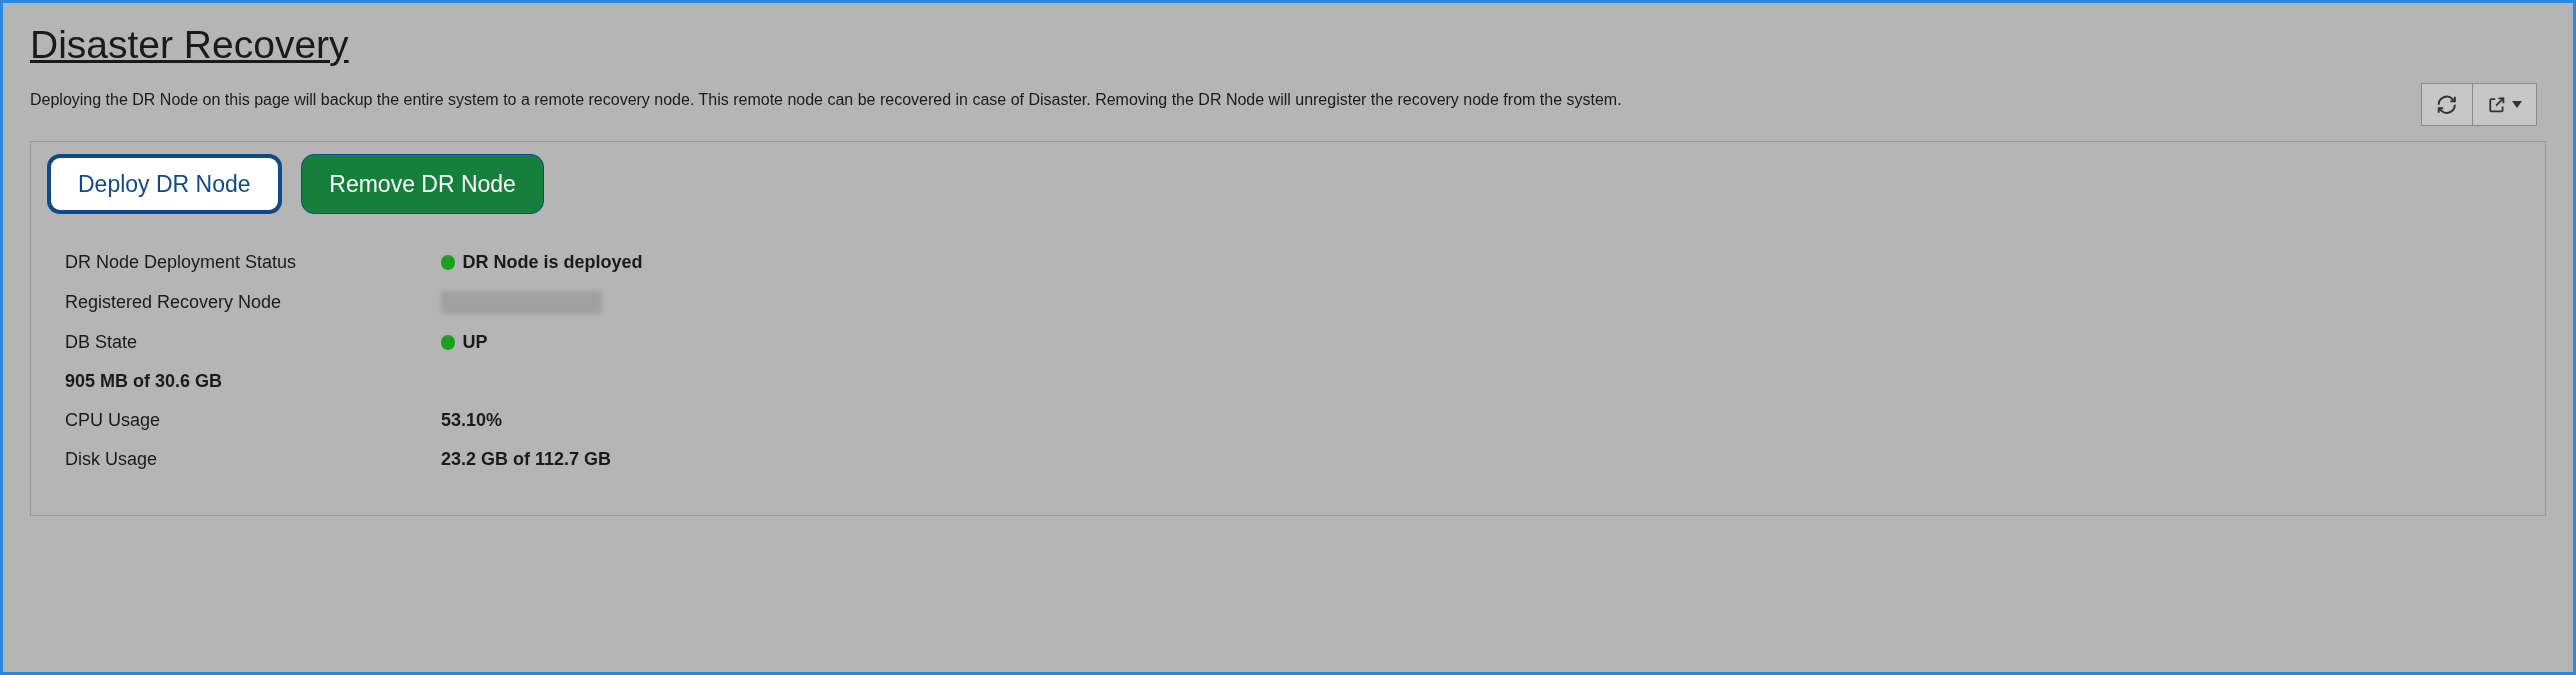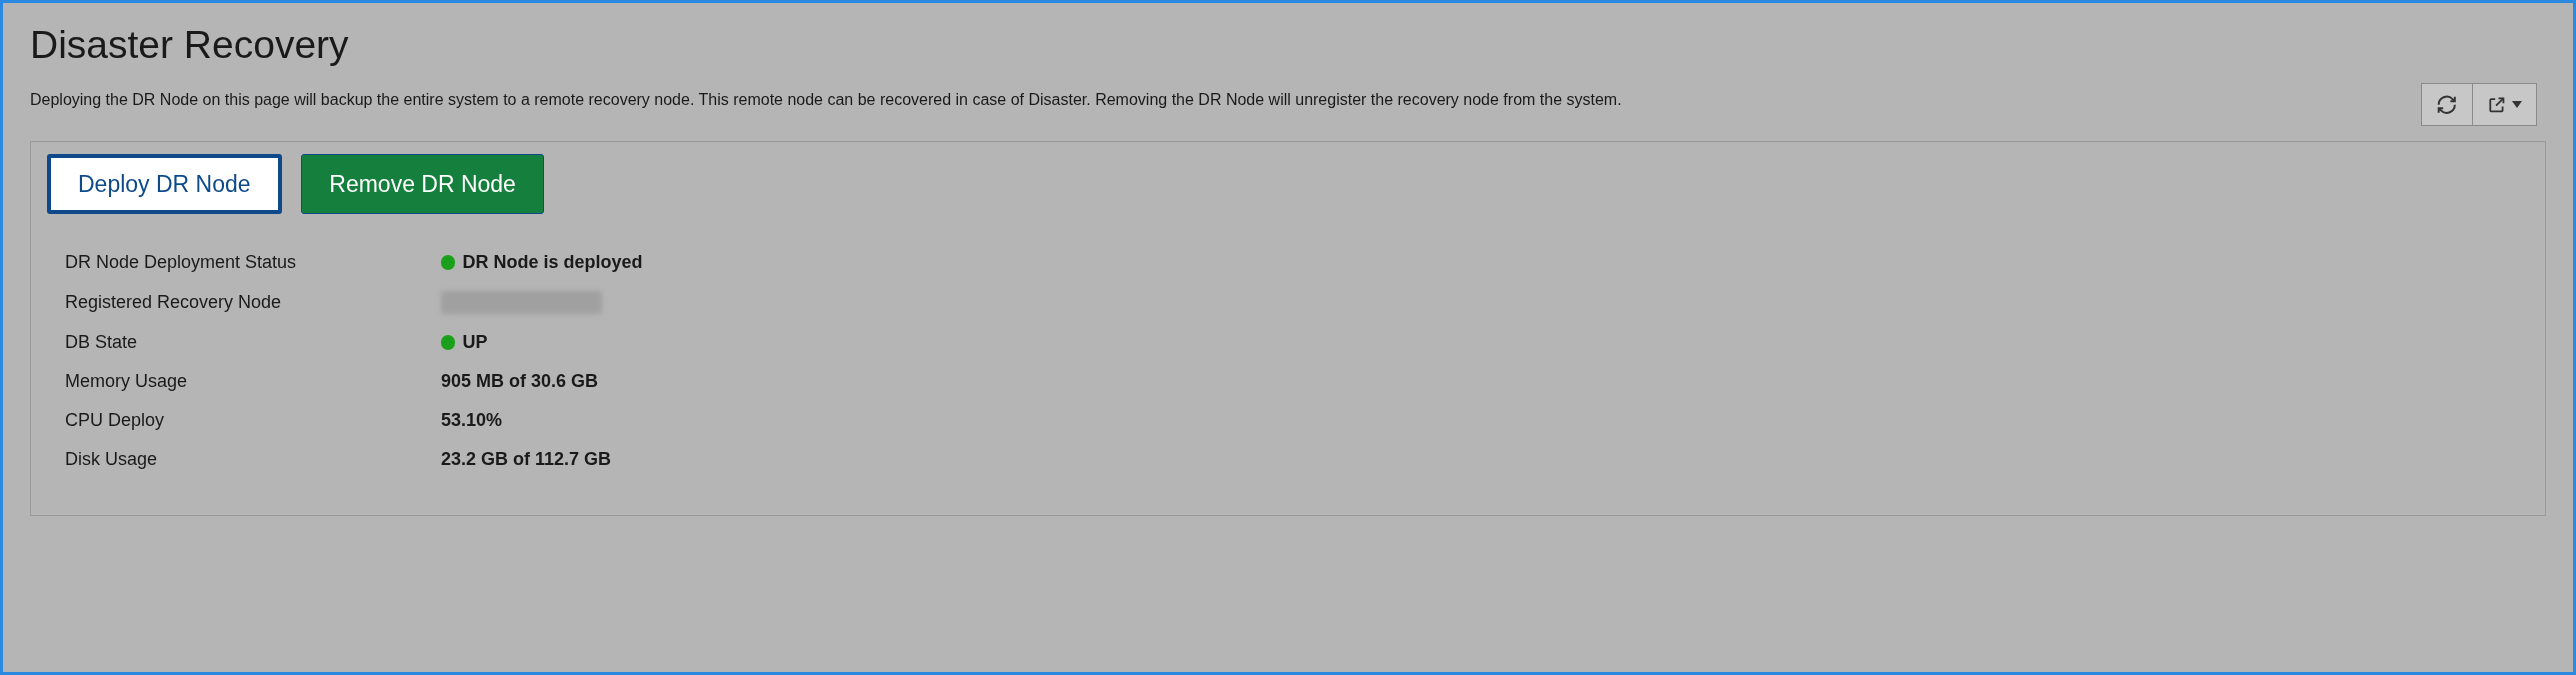--- a/index.html
+++ b/index.html
@@ -14,20 +14,21 @@
       width: 2576px;
       height: 675px;
       padding: 19.7px 27px;
       position: relative;
     }
     .page-title {
       font-size: 39px;
       font-weight: 500;
       color: #1a1a1a;
       margin-bottom: 19.7px;
+      text-decoration: underline;
     }
     .page-description {
       font-size: 16px;
       color: #1a1a1a;
       line-height: 1.7;
       max-width: 2325px;
       margin-bottom: 27px;
       margin-top: 12px;
     }
     .top-actions {
@@ -61,21 +62,21 @@
       padding: 12.5px 16px 27px 16px;
     }
     .button-row {
       display: flex;
       gap: 19.7px;
       margin-bottom: 38px;
     }
     .btn {
       font-size: 23px;
       padding: 12.5px 27px;
-      border-radius: 3px;
+      border-radius: 13px;
       cursor: pointer;
       font-family: inherit;
     }
     .btn-outline {
       background: #ffffff;
       color: #0e4a8a;
       border: 4.5px solid #0e4a8a;
     }
     .btn-solid {
       background: #15803d;
@@ -176,26 +177,25 @@
 
     <div class="status-row">
       <div class="status-label">DB State</div>
       <div class="status-value">
         <span class="dot dot-green"></span>
         <span>UP</span>
       </div>
     </div>
 
     <div class="status-row">
-      <div class="status-label">Memory Usage</div>
       <div class="status-value">905 MB of 30.6 GB</div>
     </div>
 
     <div class="status-row">
-      <div class="status-label">CPU Deploy</div>
+      <div class="status-label">CPU Usage</div>
       <div class="status-value">53.10%</div>
     </div>
 
     <div class="status-row">
       <div class="status-label">Disk Usage</div>
       <div class="status-value">23.2 GB of 112.7 GB</div>
     </div>
 
   </div>
 </div>

